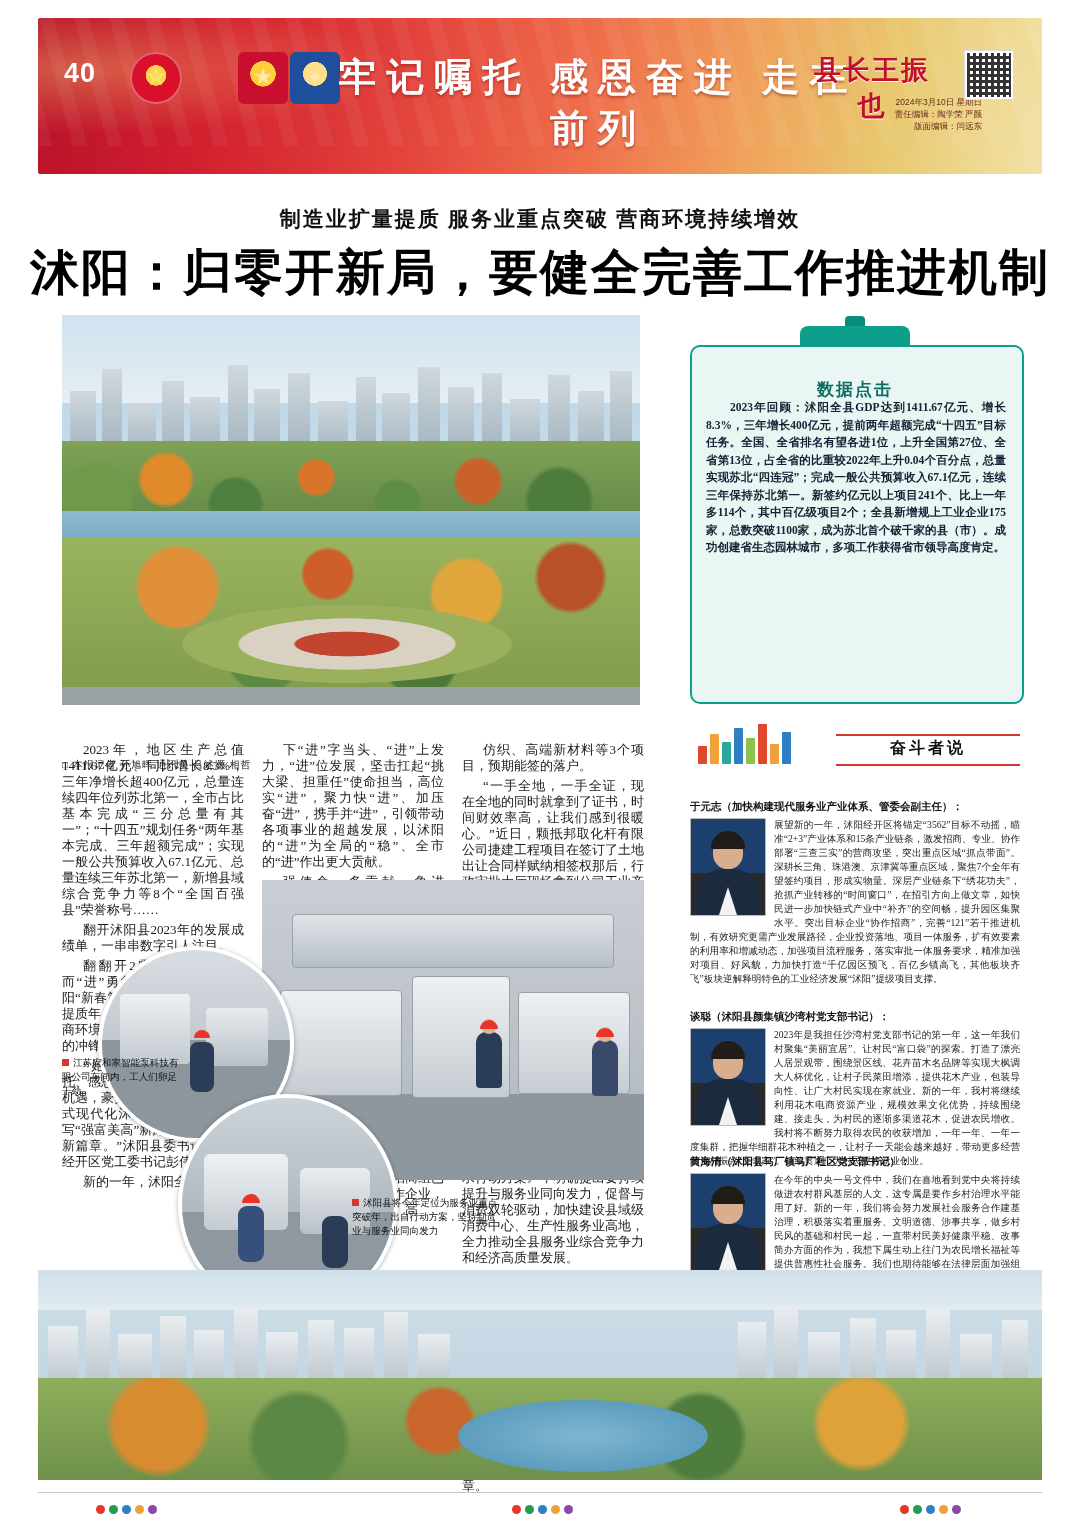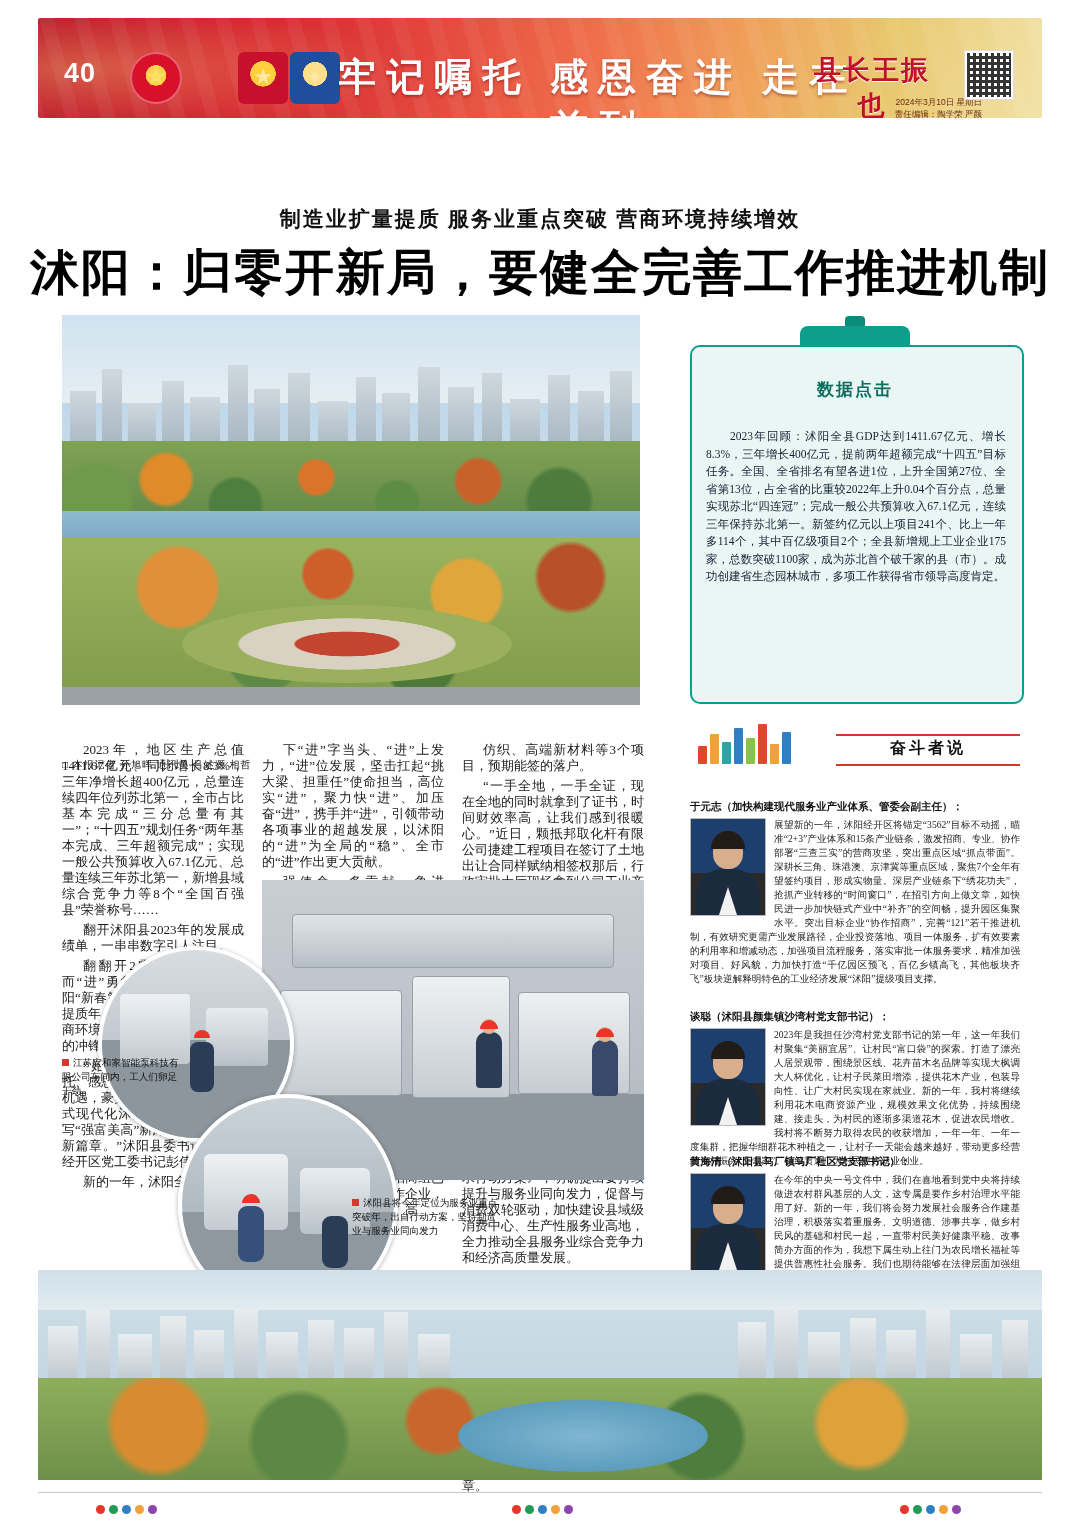--- a/index.html
+++ b/index.html
@@ -9,21 +9,21 @@
     font-family:"Liberation Serif", serif;
     position:relative;
     overflow:hidden;
   }
   .page{
     position:absolute;left:0;top:0;width:1080px;height:1524px;
     background:#fff;
   }
   
   .masthead{
-    position:absolute;left:38px;top:18px;width:1004px;height:100px;
+    position:absolute;left:38px;top:18px;width:1004px;height:156px;
     background:linear-gradient(100deg,#b8122a 0%,#d2202f 18%,#e3453c 38%,#ef6f4b 55%,#f0a05a 70%,#e8c86e 84%,#f2e2a8 100%);
     border-radius:2px;overflow:hidden;
   }
   .masthead:before{
     content:"";position:absolute;left:0;top:0;width:420px;height:128px;
     background:radial-gradient(ellipse at 10% 40%, rgba(255,220,120,.35), rgba(255,255,255,0) 60%);
   }
   .mh-ribbon{
     position:absolute;left:0;top:0;width:1004px;height:128px;
     background:
@@ -140,21 +140,21 @@
     background:#0b8b7a;
   }
   .data-title{
     position:absolute;left:690px;top:378px;width:330px;text-align:center;
     font-size:17px;font-weight:bold;color:#0a6f61;letter-spacing:2px;
   }
   .data-p{
     position:absolute;left:706px;width:300px;font-size:11.5px;line-height:17.5px;
     color:#123;text-align:justify;text-indent:24px;
   }
-  .data-p1{top:428px;}
+  .data-p1{top:399px;font-weight:bold;}
   .data-p2{top:556px;}
   .fd-bar{
     position:absolute;left:836px;top:734px;width:184px;height:28px;
     border-top:2px solid #d23a2f;border-bottom:2px solid #d23a2f;
   }
   .fd-title{
     position:absolute;left:836px;top:736px;width:184px;text-align:center;
     font-size:16px;font-weight:bold;color:#111;letter-spacing:3px;line-height:24px;
   }
   .fd-icon{

